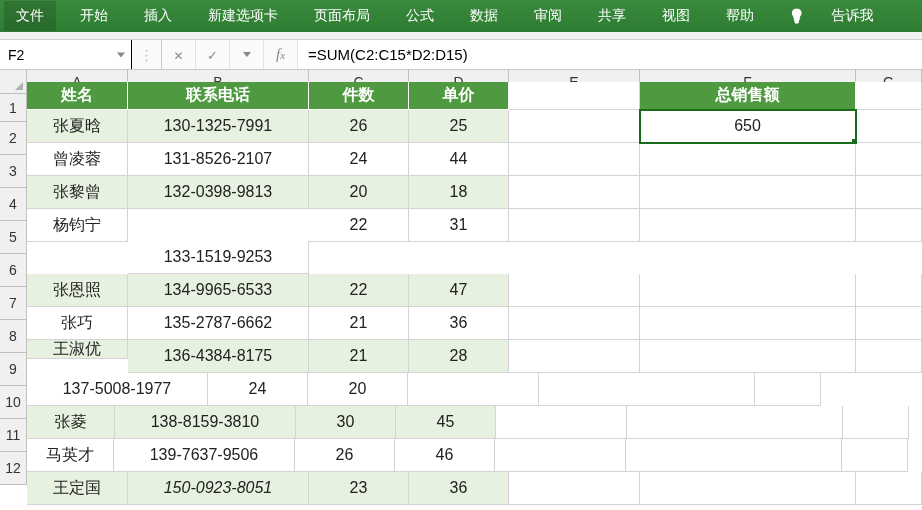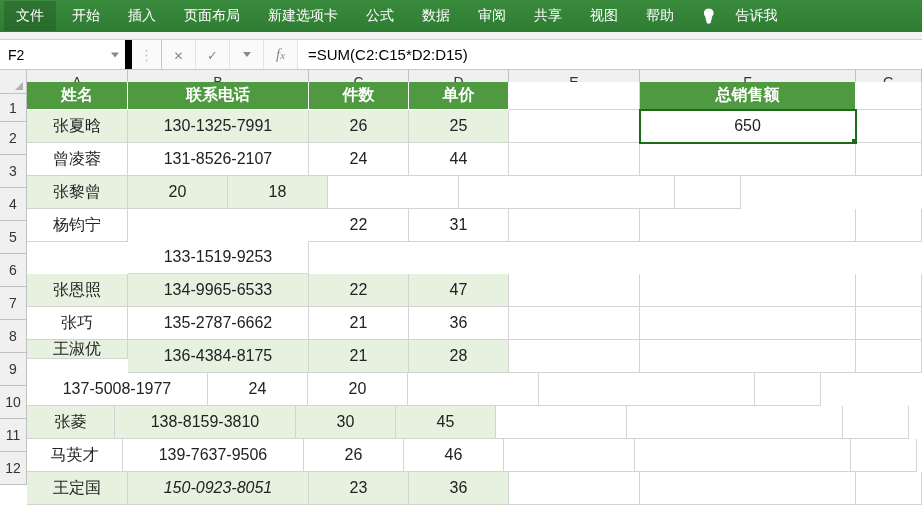--- a/index.html
+++ b/index.html
@@ -8,21 +8,21 @@
   
   .ribbon {
     background: #2e7d32;
     background: linear-gradient(#3a8a3e,#2e7d32);
     height: 32px;
     display: flex;
     align-items: center;
     color: #fff;
     font-size: 14px;
     padding: 0 4px;
-    gap: 4px;
+    gap: 12px;
   }
   .ribbon .tab {
     padding: 6px 12px;
     cursor: pointer;
     white-space: nowrap;
   }
   .ribbon .tab.file { background: rgba(0,0,0,0.15); }
   .ribbon .icon { padding: 0 10px; display:flex; align-items:center; }
   .bulb::before { content: "\1F4A1"; font-size: 14px; filter: grayscale(1) brightness(2); }
   
@@ -35,21 +35,21 @@
     border-bottom: 1px solid #c8c8c8;
     display: flex;
     align-items: stretch;
     font-size: 14px;
   }
   .namebox {
     width: 132px;
     display: flex;
     align-items: center;
     padding: 0 8px;
-    border-right: 7px solid #000000;
+    border-right: 1px solid #000000;
     position: relative;
     background: #fff;
   }
   .namebox .dd {
     position: absolute; right: 6px; top: 50%; transform: translateY(-50%);
     width: 0; height: 0; border-left: 4px solid transparent; border-right: 4px solid transparent; border-top: 5px solid #888;
   }
   .fbar .sep { width: 30px; display:flex; align-items:center; justify-content:center; border-right:1px solid #c8c8c8; color:#bbb;}
   .dots::before { content:"\22EE"; }
   .fbar .btn { width: 34px; display:flex; align-items:center; justify-content:center; color:#888; border-right:1px solid #e4e4e4;}
@@ -110,22 +110,22 @@
     content:""; position:absolute; right:-3px; bottom:-3px; width:6px; height:6px; background:#1a6b1a;
   }
 </style>
 </head>
 <body>
 
 <div class="ribbon">
   <div class="tab file">文件</div>
   <div class="tab">开始</div>
   <div class="tab">插入</div>
+  <div class="tab">新建选项卡</div>
   <div class="tab">页面布局</div>
-  <div class="tab">新建选项卡</div>
   <div class="tab">公式</div>
   <div class="tab">数据</div>
   <div class="tab">审阅</div>
   <div class="tab">共享</div>
   <div class="tab">视图</div>
   <div class="tab">帮助</div>
   <div class="icon">
       <span class="bulb"></span>
     </div>
   <div class="tab" style="padding-left:4px;">告诉我</div>
@@ -204,20 +204,21 @@
         <div class="cell " style="width: 101px; height: 33px;">曾凌蓉</div>
         <div class="cell " style="width: 181px; height: 33px;">131-8526-2107</div>
         <div class="cell " style="width: 100px; height: 33px;">24</div>
         <div class="cell " style="width: 100px; height: 33px;">44</div>
         <div class="cell " style="width: 131px; height: 33px;"></div>
         <div class="cell " style="width: 216px; height: 33px;"></div>
         <div class="cell " style="width: 66px; height: 33px;"></div>
       </div>
       <div class="row">
         <div class="cell band" style="width: 101px; height: 33px;">张黎曾</div>
+        <div class="cell band" style="width: 181px; height: 33px;">132-0398-9813</div>
         <div class="cell band" style="width: 100px; height: 33px;">20</div>
         <div class="cell band" style="width: 100px; height: 33px;">18</div>
         <div class="cell " style="width: 131px; height: 33px;"></div>
         <div class="cell " style="width: 216px; height: 33px;"></div>
         <div class="cell " style="width: 66px; height: 33px;"></div>
       </div>
       <div class="row">
         <div class="cell " style="width: 101px; height: 33px;">杨钧宁</div>
         <div class="cell " style="width: 181px; height: 33px; margin-top: 32px;">133-1519-9253</div>
         <div class="cell " style="width: 100px; height: 33px;">22</div>
@@ -264,21 +265,21 @@
       <div class="row">
         <div class="cell band" style="width: 88px; height: 33px;">张菱</div>
         <div class="cell band" style="width: 181px; height: 33px;">138-8159-3810</div>
         <div class="cell band" style="width: 100px; height: 33px;">30</div>
         <div class="cell band" style="width: 100px; height: 33px;">45</div>
         <div class="cell " style="width: 131px; height: 33px;"></div>
         <div class="cell " style="width: 216px; height: 33px;"></div>
         <div class="cell " style="width: 66px; height: 33px;"></div>
       </div>
       <div class="row">
-        <div class="cell " style="width: 96px; height: 33px;">马英才</div>
+        <div class="cell " style="width: 87px; height: 33px;">马英才</div>
         <div class="cell " style="width: 181px; height: 33px;">139-7637-9506</div>
         <div class="cell " style="width: 100px; height: 33px;">26</div>
         <div class="cell " style="width: 100px; height: 33px;">46</div>
         <div class="cell " style="width: 131px; height: 33px;"></div>
         <div class="cell " style="width: 216px; height: 33px;"></div>
         <div class="cell " style="width: 66px; height: 33px;"></div>
       </div>
       <div class="row">
         <div class="cell band" style="width: 101px; height: 33px;">王定国</div>
         <div class="cell band" style="width: 181px; height: 33px; font-style: italic;">150-0923-8051</div>

